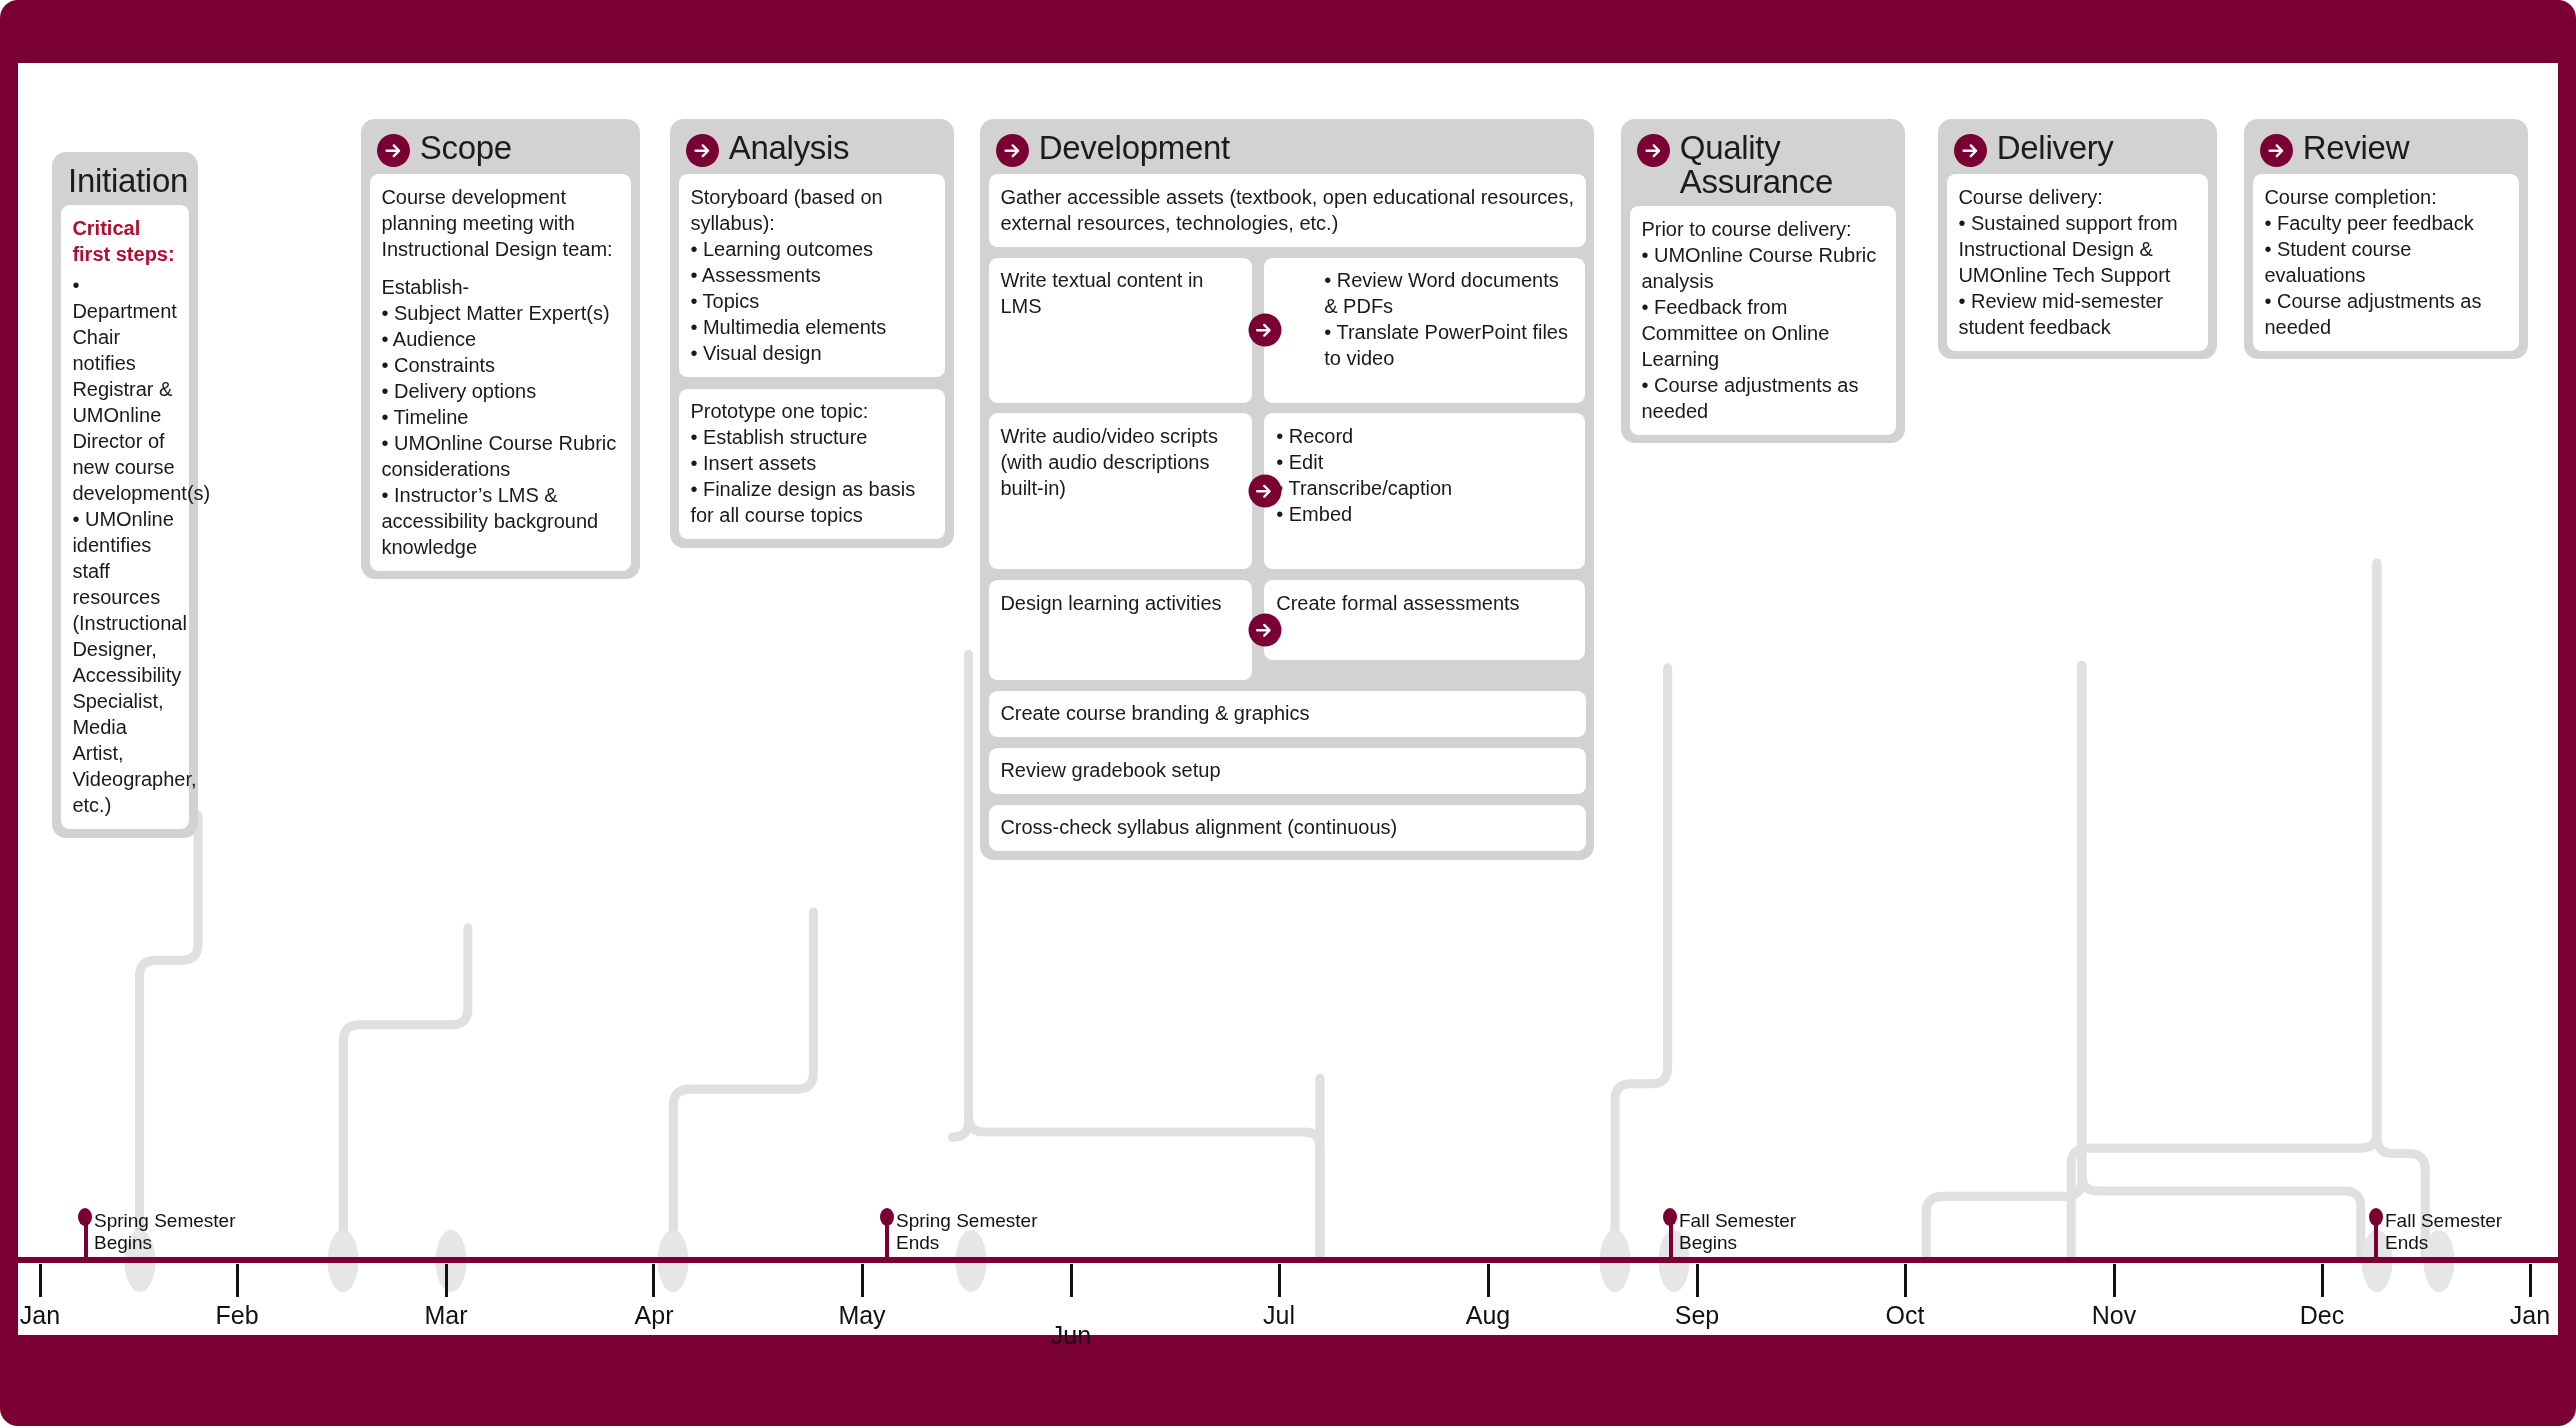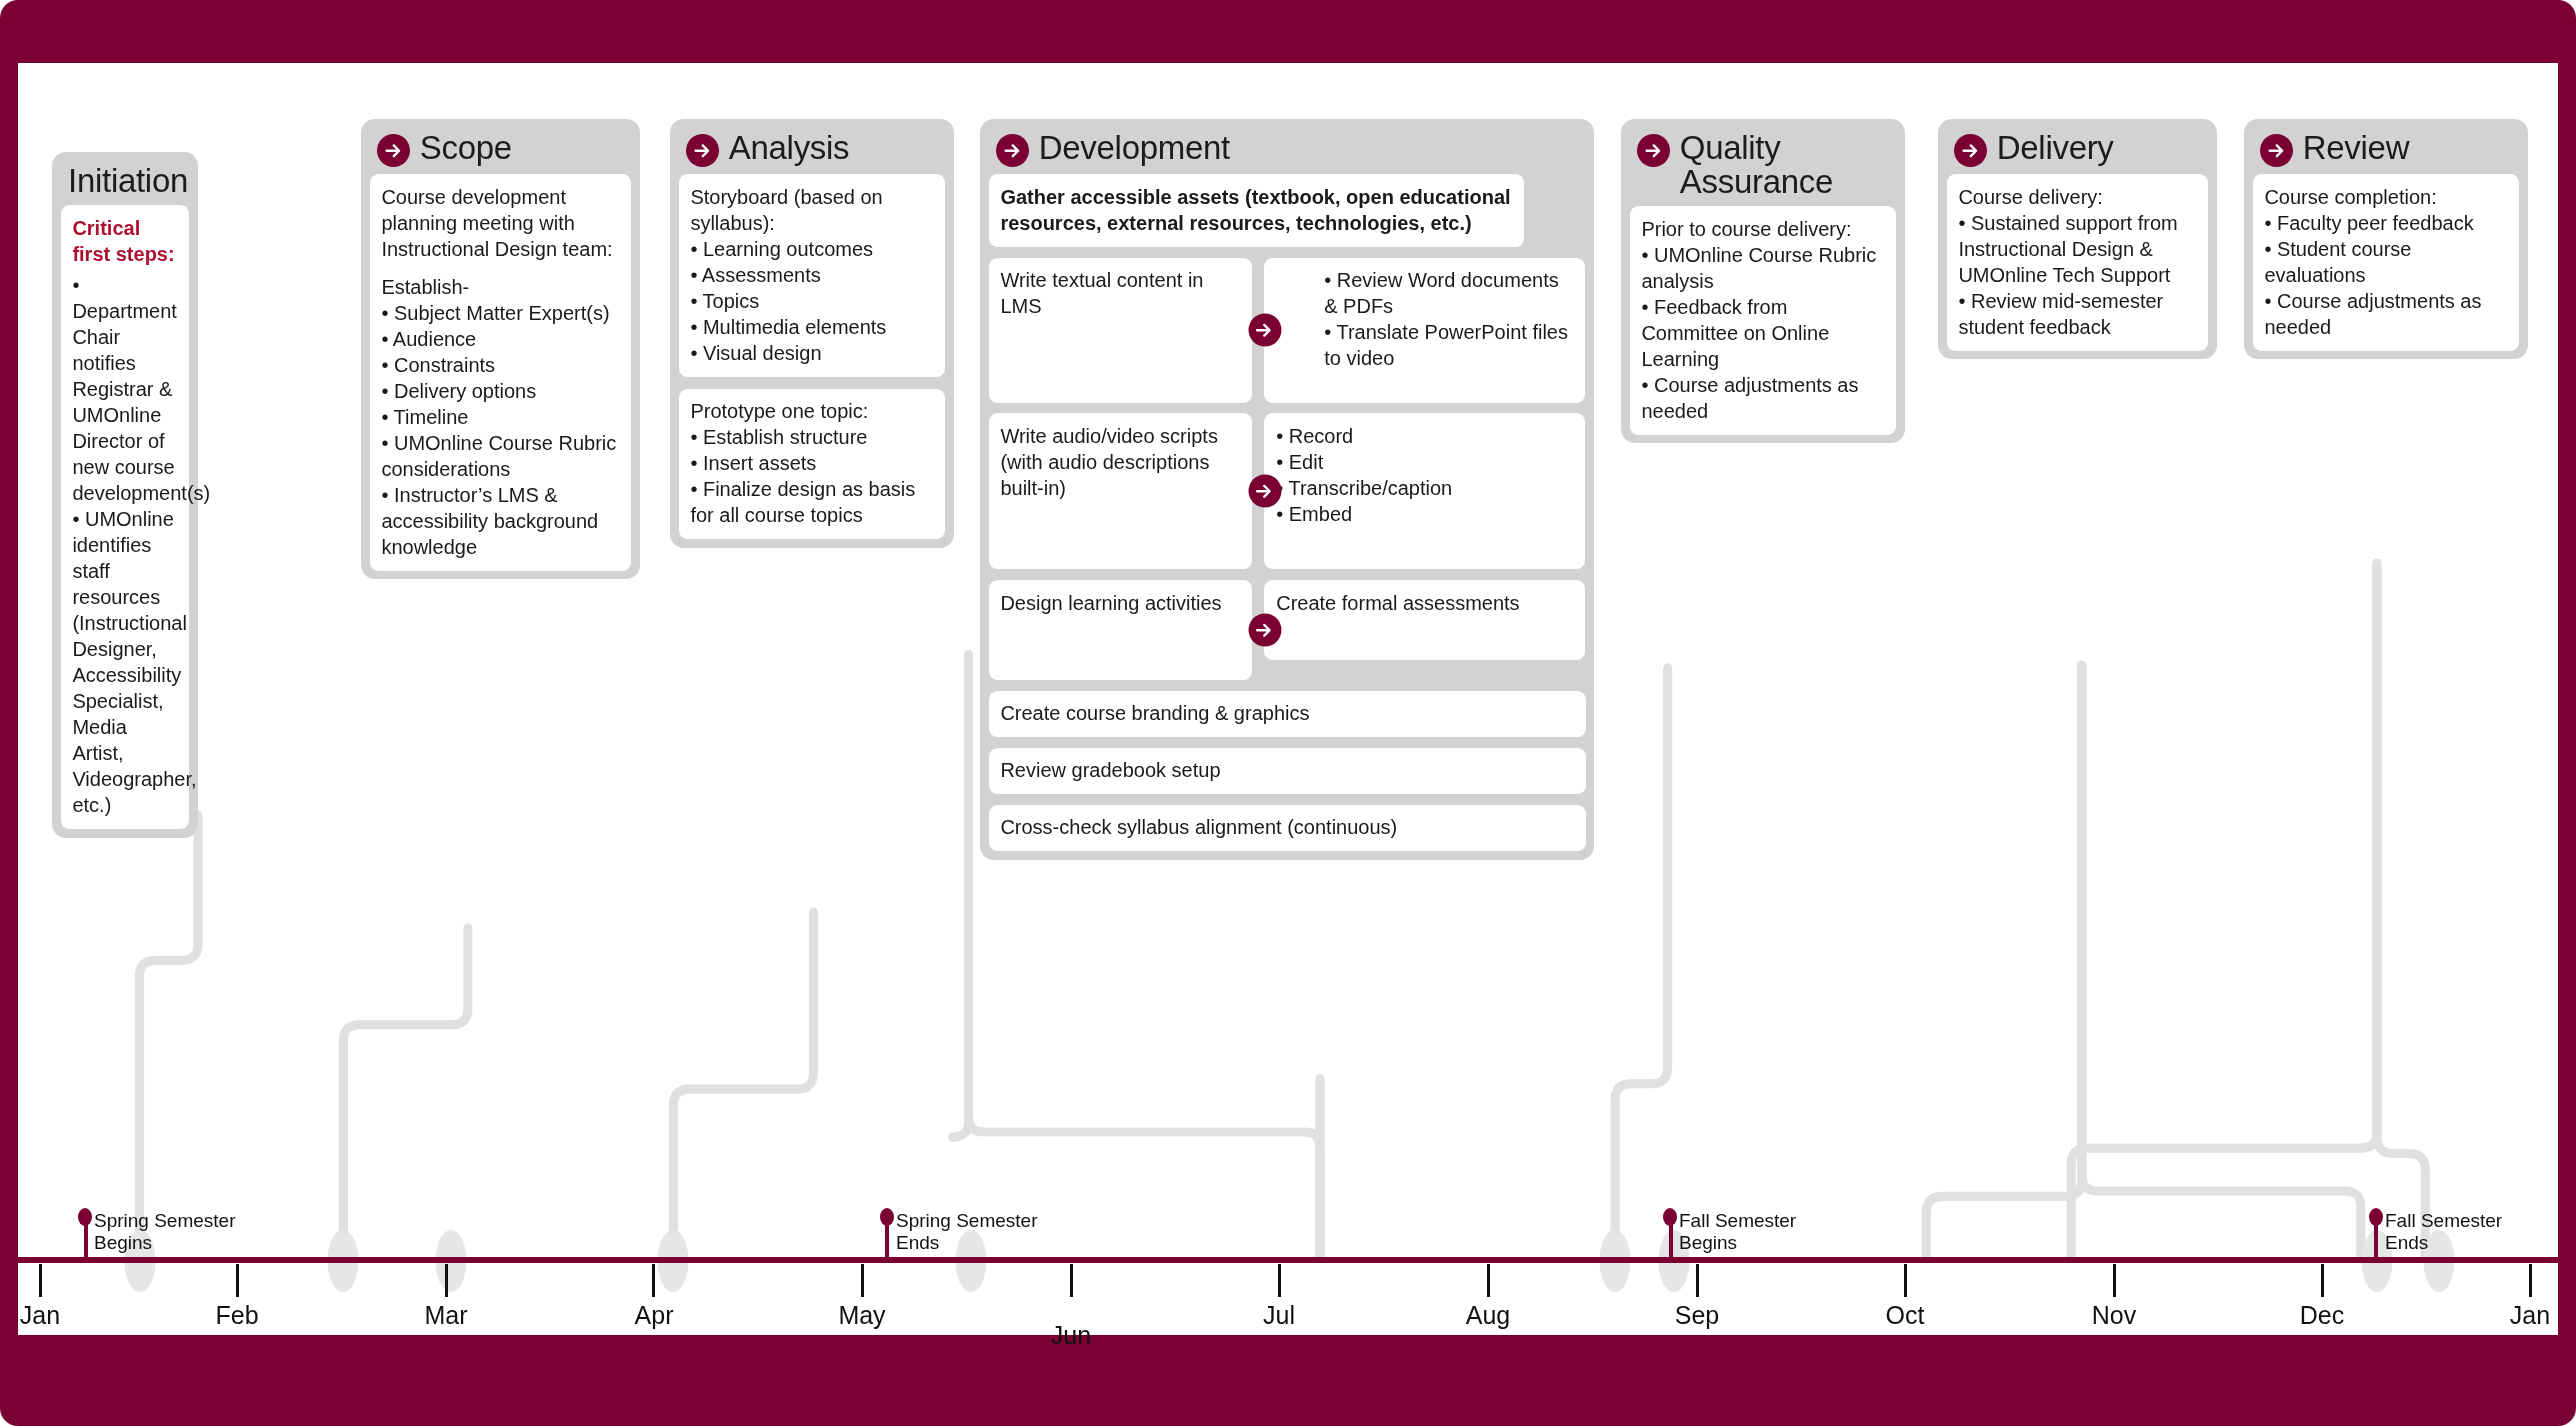--- a/index.html
+++ b/index.html
@@ -136,21 +136,21 @@
   <div class="card" style="left:980px;top:119px;width:614px;">
     <div class="card-head">
       <span class="badge">
         <svg viewBox="0 0 24 24">
             <path d="M4 12h13M12 6l6 6-6 6" fill="none" stroke="#fff" stroke-width="2.6" stroke-linecap="round" stroke-linejoin="round"></path>
           </svg>
       </span>
       <div class="card-title">Development</div>
     </div>
 
-    <div class="panel" style="width:535px;font-weight:bold;">
+    <div class="panel" style="width:597px;">
       <p>Gather accessible assets (textbook, open educational resources, external resources, technologies, etc.)</p>
     </div>
     <div style="height:10.7px;"></div>
 
     <div class="pairrow">
       <div class="panel" style="width:263px;height:145px;">
         <p>Write textual content in LMS</p>
       </div>
       <div style="width:13.4px;"></div>
       <div class="panel" style="width:321px;height:145px;">

